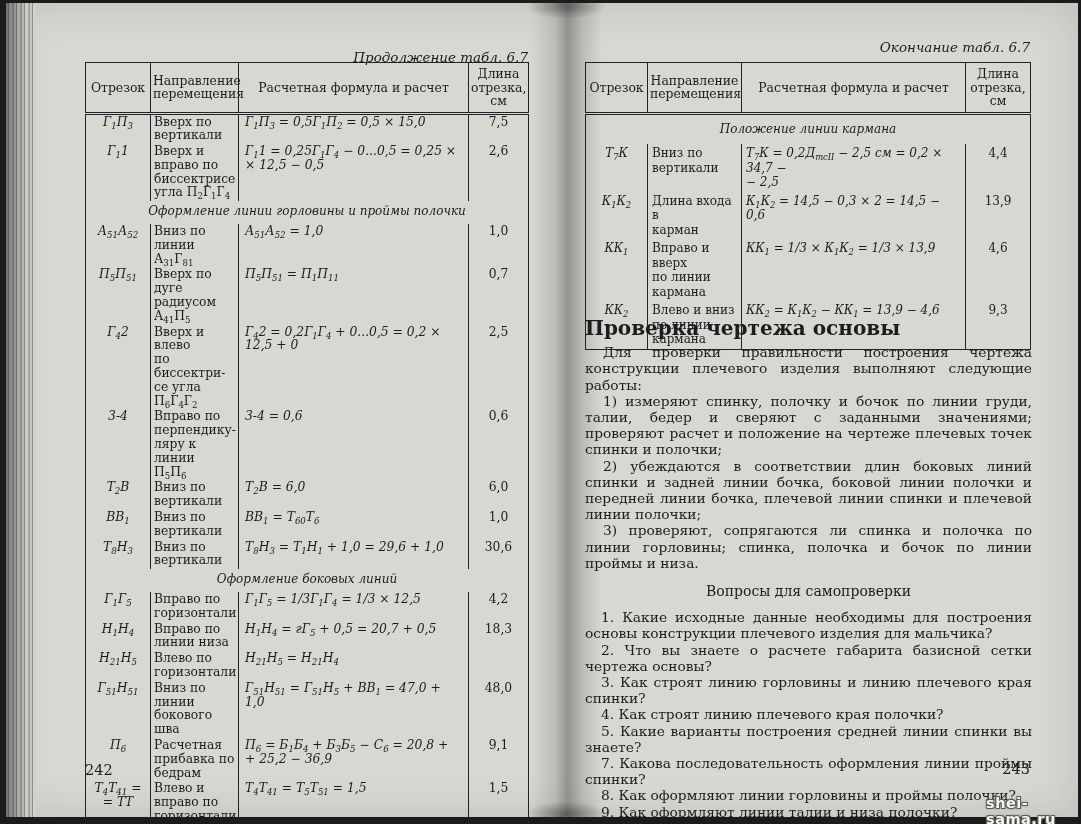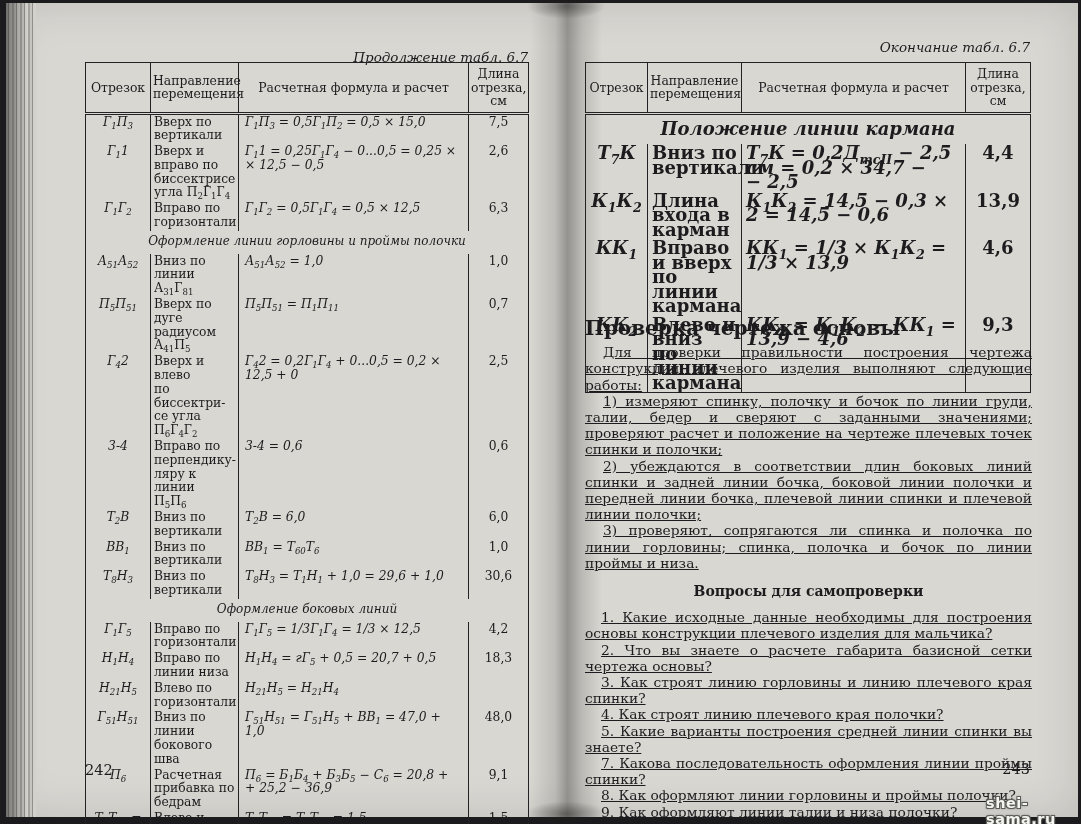--- a/index.html
+++ b/index.html
@@ -52,28 +52,28 @@
   }
   .meas-table td.seg { text-align:center; font-style:italic; }
   .meas-table td.formula { font-style:italic; padding-left:6px; padding-right:4px; }
   .meas-table td.len { text-align:center; }
   .meas-table td.section {
     text-align:center; font-style:italic; font-size:12px;
     border-left:0; border-right:0; padding:4px 2px 5px; white-space:normal;
   }
   #ltable { left:85px; top:62px; width:443px; }
   #rtable { left:585px; top:62px; width:445px; }
-  #rtable td { font-size:18px; line-height:14.5px; padding:2px 4px;font-weight:bold; }
+  #rtable td { font-size:12px; line-height:14.5px; padding:2px 4px; }
   #rtable td.section { padding:7px 2px 8px; }
   sub { font-size:0.7em; line-height:0; }
 
   .right-text { position:absolute; left:585px; top:320px; width:447px; font-size:13.8px; line-height:16.2px; }
   .right-text h3 { margin:0 0 8px 0; font-size:20px; font-weight:bold; }
-  .right-text h4 { margin:12px 0 10px 0; font-size:14px; text-align:center; font-weight:bold; }
-  .right-text p { margin:0; text-align:justify; text-indent:18px;text-decoration:underline; }
+  .right-text h4 { margin:12px 0 10px 0; font-size:14px; text-align:center; font-weight:normal; }
+  .right-text p { margin:0; text-align:justify; text-indent:18px; }
   .questions p { text-indent:16px; }
 
   .page-num { position:absolute; font-size:14.5px; }
   #pagenum-left { left:85px; top:762px; }
   #pagenum-right { left:930px; top:761px; width:100px; text-align:right; }
 
   .watermark {
     position:absolute; left:986px; top:795px;
     font-family:"DejaVu Sans","Liberation Sans",sans-serif;
     font-size:14.5px; font-weight:bold; color:#f4f4f0; letter-spacing:0.5px;
@@ -117,27 +117,20 @@
       </tr>
       <tr>
         <td class="seg">Г<sub>1</sub>1</td>
         <td class="dir">Вверх и
 вправо по
 биссектрисе
 угла П<sub>2</sub>Г<sub>1</sub>Г<sub>4</sub></td>
         <td class="formula">Г<sub>1</sub>1 = 0,25Г<sub>1</sub>Г<sub>4</sub> − 0...0,5 = 0,25 ×
 × 12,5 − 0,5</td>
         <td class="len">2,6</td>
-      </tr>
-      <tr>
-        <td class="seg">Г<sub>1</sub>Г<sub>2</sub></td>
-        <td class="dir">Вправо по
-горизонтали</td>
-        <td class="formula">Г<sub>1</sub>Г<sub>2</sub> = 0,5Г<sub>1</sub>Г<sub>4</sub> = 0,5 × 12,5</td>
-        <td class="len">6,3</td>
       </tr>
       <tr>
         <td colspan="4" class="section">Оформление линии горловины и проймы полочки</td>
       </tr>
       <tr>
         <td class="seg">А<sub>51</sub>А<sub>52</sub></td>
         <td class="dir">Вниз по
 линии А<sub>31</sub>Г<sub>81</sub></td>
         <td class="formula">А<sub>51</sub>А<sub>52</sub> = 1,0</td>
         <td class="len">1,0</td>

